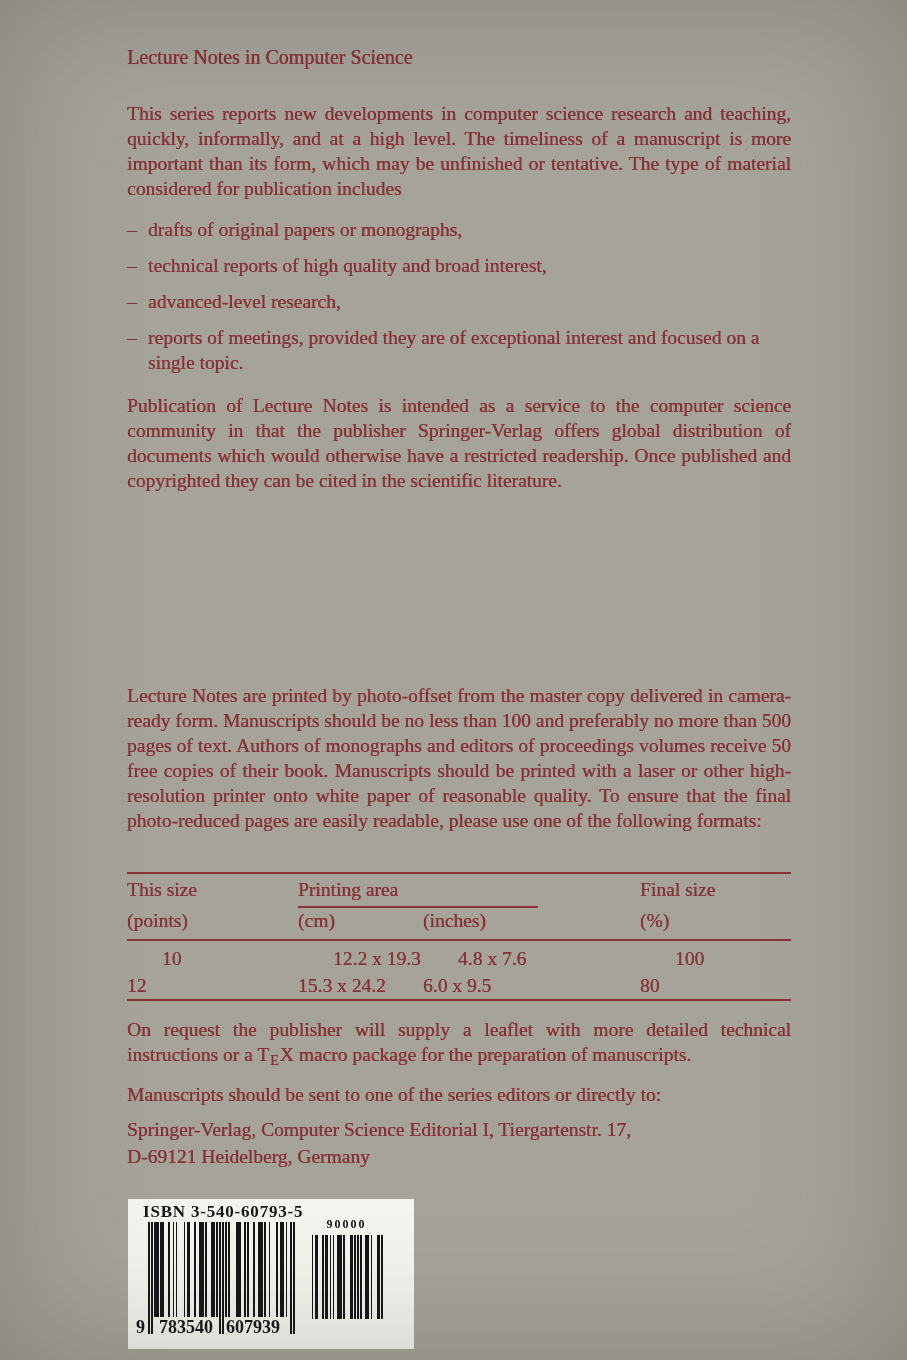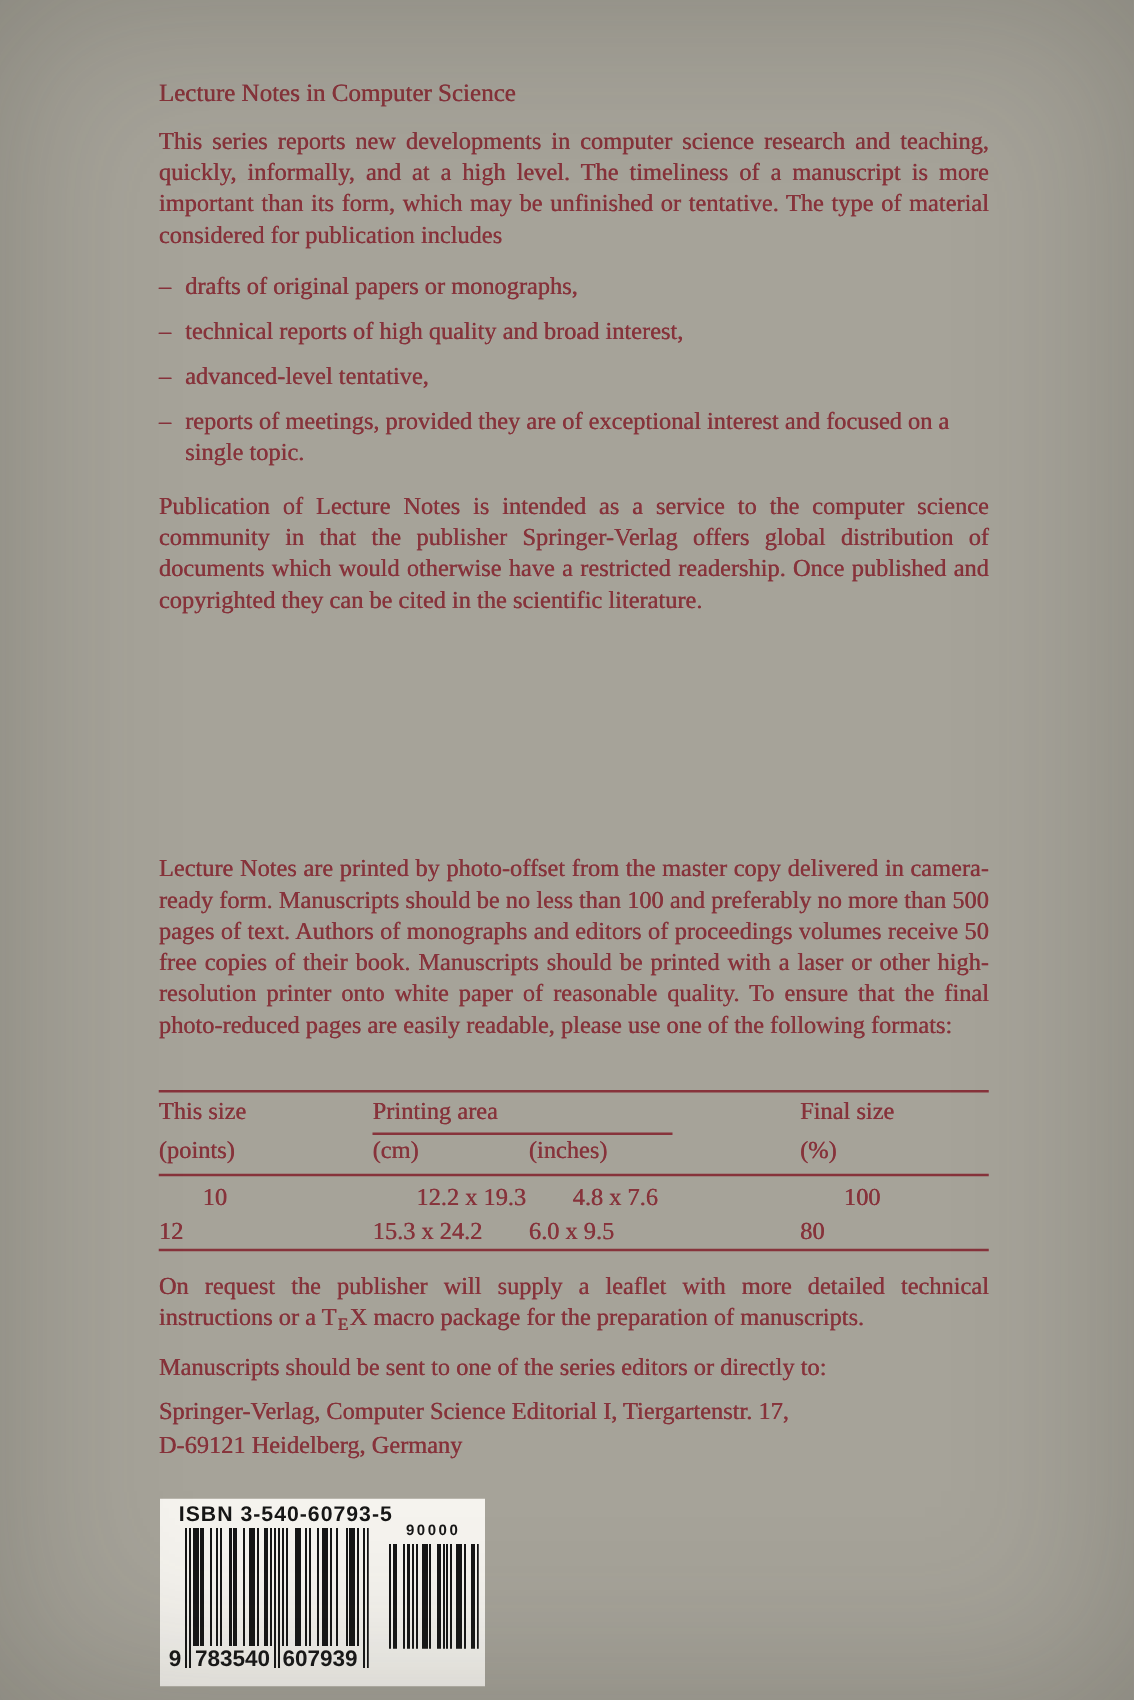--- a/index.html
+++ b/index.html
@@ -46,53 +46,54 @@
   .c1 { left: 0; }  .c2 { left: 171px; }  .c3 { left: 296px; }  .c4 { left: 513px; }
   .rhead { top: 7px; }  .rsub { top: 38px; }  .r1 { top: 76px; margin-left: 35px; }  .r2 { top: 103px; }
   
   .tex-sub { font-size: 0.72em; position: relative; top: 0.3em; margin: 0 1px; }
   
   .bc-panel {
     position: absolute; left: 128px; top: 1199px;
     width: 260px; height: 150px;
     background: var(--panel);
     color: var(--bar);
-    font-family: Liberation Sans, sans-serif;
+    font-family: Liberation Serif, serif;
     font-weight: bold;
+    padding-left: 26px;
   }
   .bc-isbn { position: absolute; left: 15px; top: 3px; font-size: 17px; letter-spacing: 0.8px; white-space: nowrap; }
   .bc-main-svg { position: absolute; left: 20px; top: 23px; }
   .bc-supp-svg { position: absolute; left: 182px; top: 36px; }
   .bc-digit { position: absolute; top: 117px; font-size: 18px; line-height: 22px; }
   .bc-lead { left: 0; width: 17px; text-align: right; }
   .bc-g1 { left: 25px; width: 66px; text-align: center; }
   .bc-g2 { left: 98px; width: 66px; text-align: left; }
   .bc-supp-label { position: absolute; left: 182px; top: 18px; width: 73px; text-align: center; font-size: 12px; letter-spacing: 2px; }
 </style>
 </head>
 <body>
 
 <div class="page">
 
-  <div class="blk heading" style="top:63px">Lecture Notes in Computer Science</div>
+  <div class="blk heading" style="top:45px">Lecture Notes in Computer Science</div>
 
   <div class="blk txt just" style="top:101px">This series reports new developments in computer science research and teaching, quickly, informally, and at a high level. The timeliness of a manuscript is more important than its form, which may be unfinished or tentative. The type of material considered for publication includes</div>
 
   <div class="blk" style="top:217px">
     <div class="bullet-item txt">
       <span class="dash">–</span>
       <span>drafts of original papers or monographs,</span>
     </div>
     <div class="bullet-item txt">
       <span class="dash">–</span>
       <span>technical reports of high quality and broad interest,</span>
     </div>
     <div class="bullet-item txt">
       <span class="dash">–</span>
-      <span>advanced-level tentative,</span>
+      <span>advanced-level research,</span>
     </div>
     <div class="bullet-item txt">
       <span class="dash">–</span>
       <span>reports of meetings, provided they are of exceptional interest and focused on a single topic.</span>
     </div>
   </div>
 
   <div class="blk txt just" style="top:393px">Publication of Lecture Notes is intended as a service to the computer science community in that the publisher Springer-Verlag offers global distribution of documents which would otherwise have a restricted readership. Once published and copyrighted they can be cited in the scientific literature.</div>
 
 

